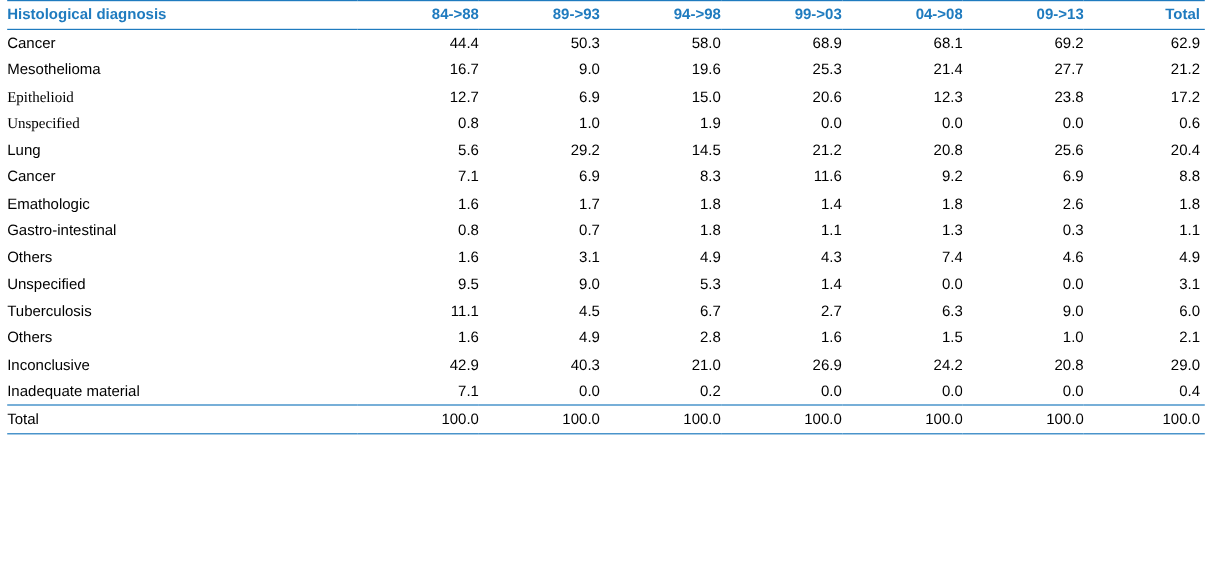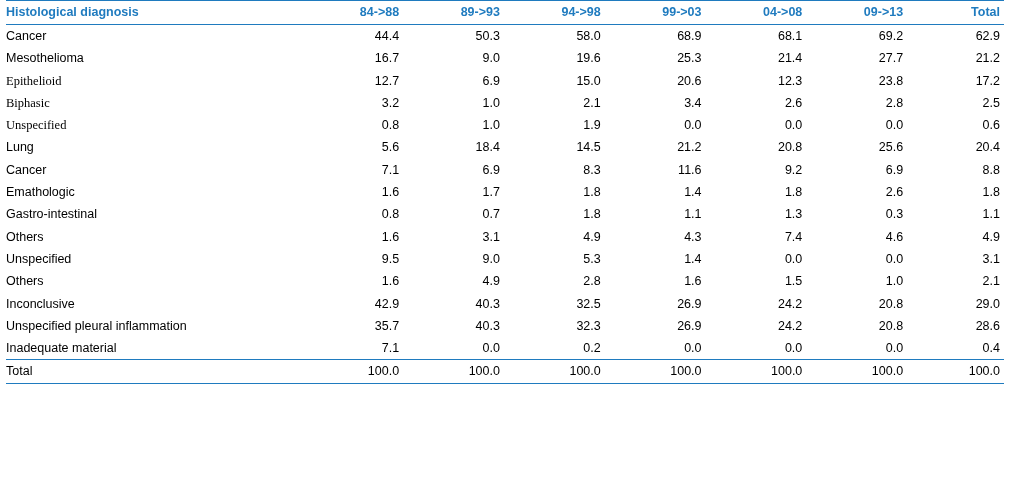--- a/index.html
+++ b/index.html
@@ -115,43 +115,33 @@
           <td class="col-label ind-3">Epithelioid</td>
           <td class="col-num">12.7</td>
           <td class="col-num">6.9</td>
           <td class="col-num">15.0</td>
           <td class="col-num">20.6</td>
           <td class="col-num">12.3</td>
           <td class="col-num">23.8</td>
           <td class="col-num last">17.2</td>
         </tr>
         <tr>
-          <td class="col-label ind-3">Biphasic</td>
-          <td class="col-num">3.2</td>
-          <td class="col-num">1.0</td>
-          <td class="col-num">2.1</td>
-          <td class="col-num">3.4</td>
-          <td class="col-num">2.6</td>
-          <td class="col-num">2.8</td>
-          <td class="col-num last">2.5</td>
-        </tr>
-        <tr>
           <td class="col-label ind-3">Unspecified</td>
           <td class="col-num">0.8</td>
           <td class="col-num">1.0</td>
           <td class="col-num">1.9</td>
           <td class="col-num">0.0</td>
           <td class="col-num">0.0</td>
           <td class="col-num">0.0</td>
           <td class="col-num last">0.6</td>
         </tr>
         <tr>
           <td class="col-label ind-2">Lung</td>
           <td class="col-num">5.6</td>
-          <td class="col-num">18.4</td>
+          <td class="col-num">29.2</td>
           <td class="col-num">14.5</td>
           <td class="col-num">21.2</td>
           <td class="col-num">20.8</td>
           <td class="col-num">25.6</td>
           <td class="col-num last">20.4</td>
         </tr>
         <tr>
           <td class="col-label ind-2">Cancer</td>
           <td class="col-num">7.1</td>
           <td class="col-num">6.9</td>
@@ -195,48 +185,48 @@
           <td class="col-label ind-2">Unspecified</td>
           <td class="col-num">9.5</td>
           <td class="col-num">9.0</td>
           <td class="col-num">5.3</td>
           <td class="col-num">1.4</td>
           <td class="col-num">0.0</td>
           <td class="col-num">0.0</td>
           <td class="col-num last">3.1</td>
         </tr>
         <tr>
+          <td class="col-label ind-1">Tuberculosis</td>
+          <td class="col-num">11.1</td>
+          <td class="col-num">4.5</td>
+          <td class="col-num">6.7</td>
+          <td class="col-num">2.7</td>
+          <td class="col-num">6.3</td>
+          <td class="col-num">9.0</td>
+          <td class="col-num last">6.0</td>
+        </tr>
+        <tr>
           <td class="col-label ind-1">Others</td>
           <td class="col-num">1.6</td>
           <td class="col-num">4.9</td>
           <td class="col-num">2.8</td>
           <td class="col-num">1.6</td>
           <td class="col-num">1.5</td>
           <td class="col-num">1.0</td>
           <td class="col-num last">2.1</td>
         </tr>
         <tr>
           <td class="col-label ind-0">Inconclusive</td>
           <td class="col-num">42.9</td>
           <td class="col-num">40.3</td>
-          <td class="col-num">32.5</td>
+          <td class="col-num">21.0</td>
           <td class="col-num">26.9</td>
           <td class="col-num">24.2</td>
           <td class="col-num">20.8</td>
           <td class="col-num last">29.0</td>
-        </tr>
-        <tr>
-          <td class="col-label ind-1">Unspecified pleural inflammation</td>
-          <td class="col-num">35.7</td>
-          <td class="col-num">40.3</td>
-          <td class="col-num">32.3</td>
-          <td class="col-num">26.9</td>
-          <td class="col-num">24.2</td>
-          <td class="col-num">20.8</td>
-          <td class="col-num last">28.6</td>
         </tr>
         <tr>
           <td class="col-label ind-1">Inadequate material</td>
           <td class="col-num">7.1</td>
           <td class="col-num">0.0</td>
           <td class="col-num">0.2</td>
           <td class="col-num">0.0</td>
           <td class="col-num">0.0</td>
           <td class="col-num">0.0</td>
           <td class="col-num last">0.4</td>

